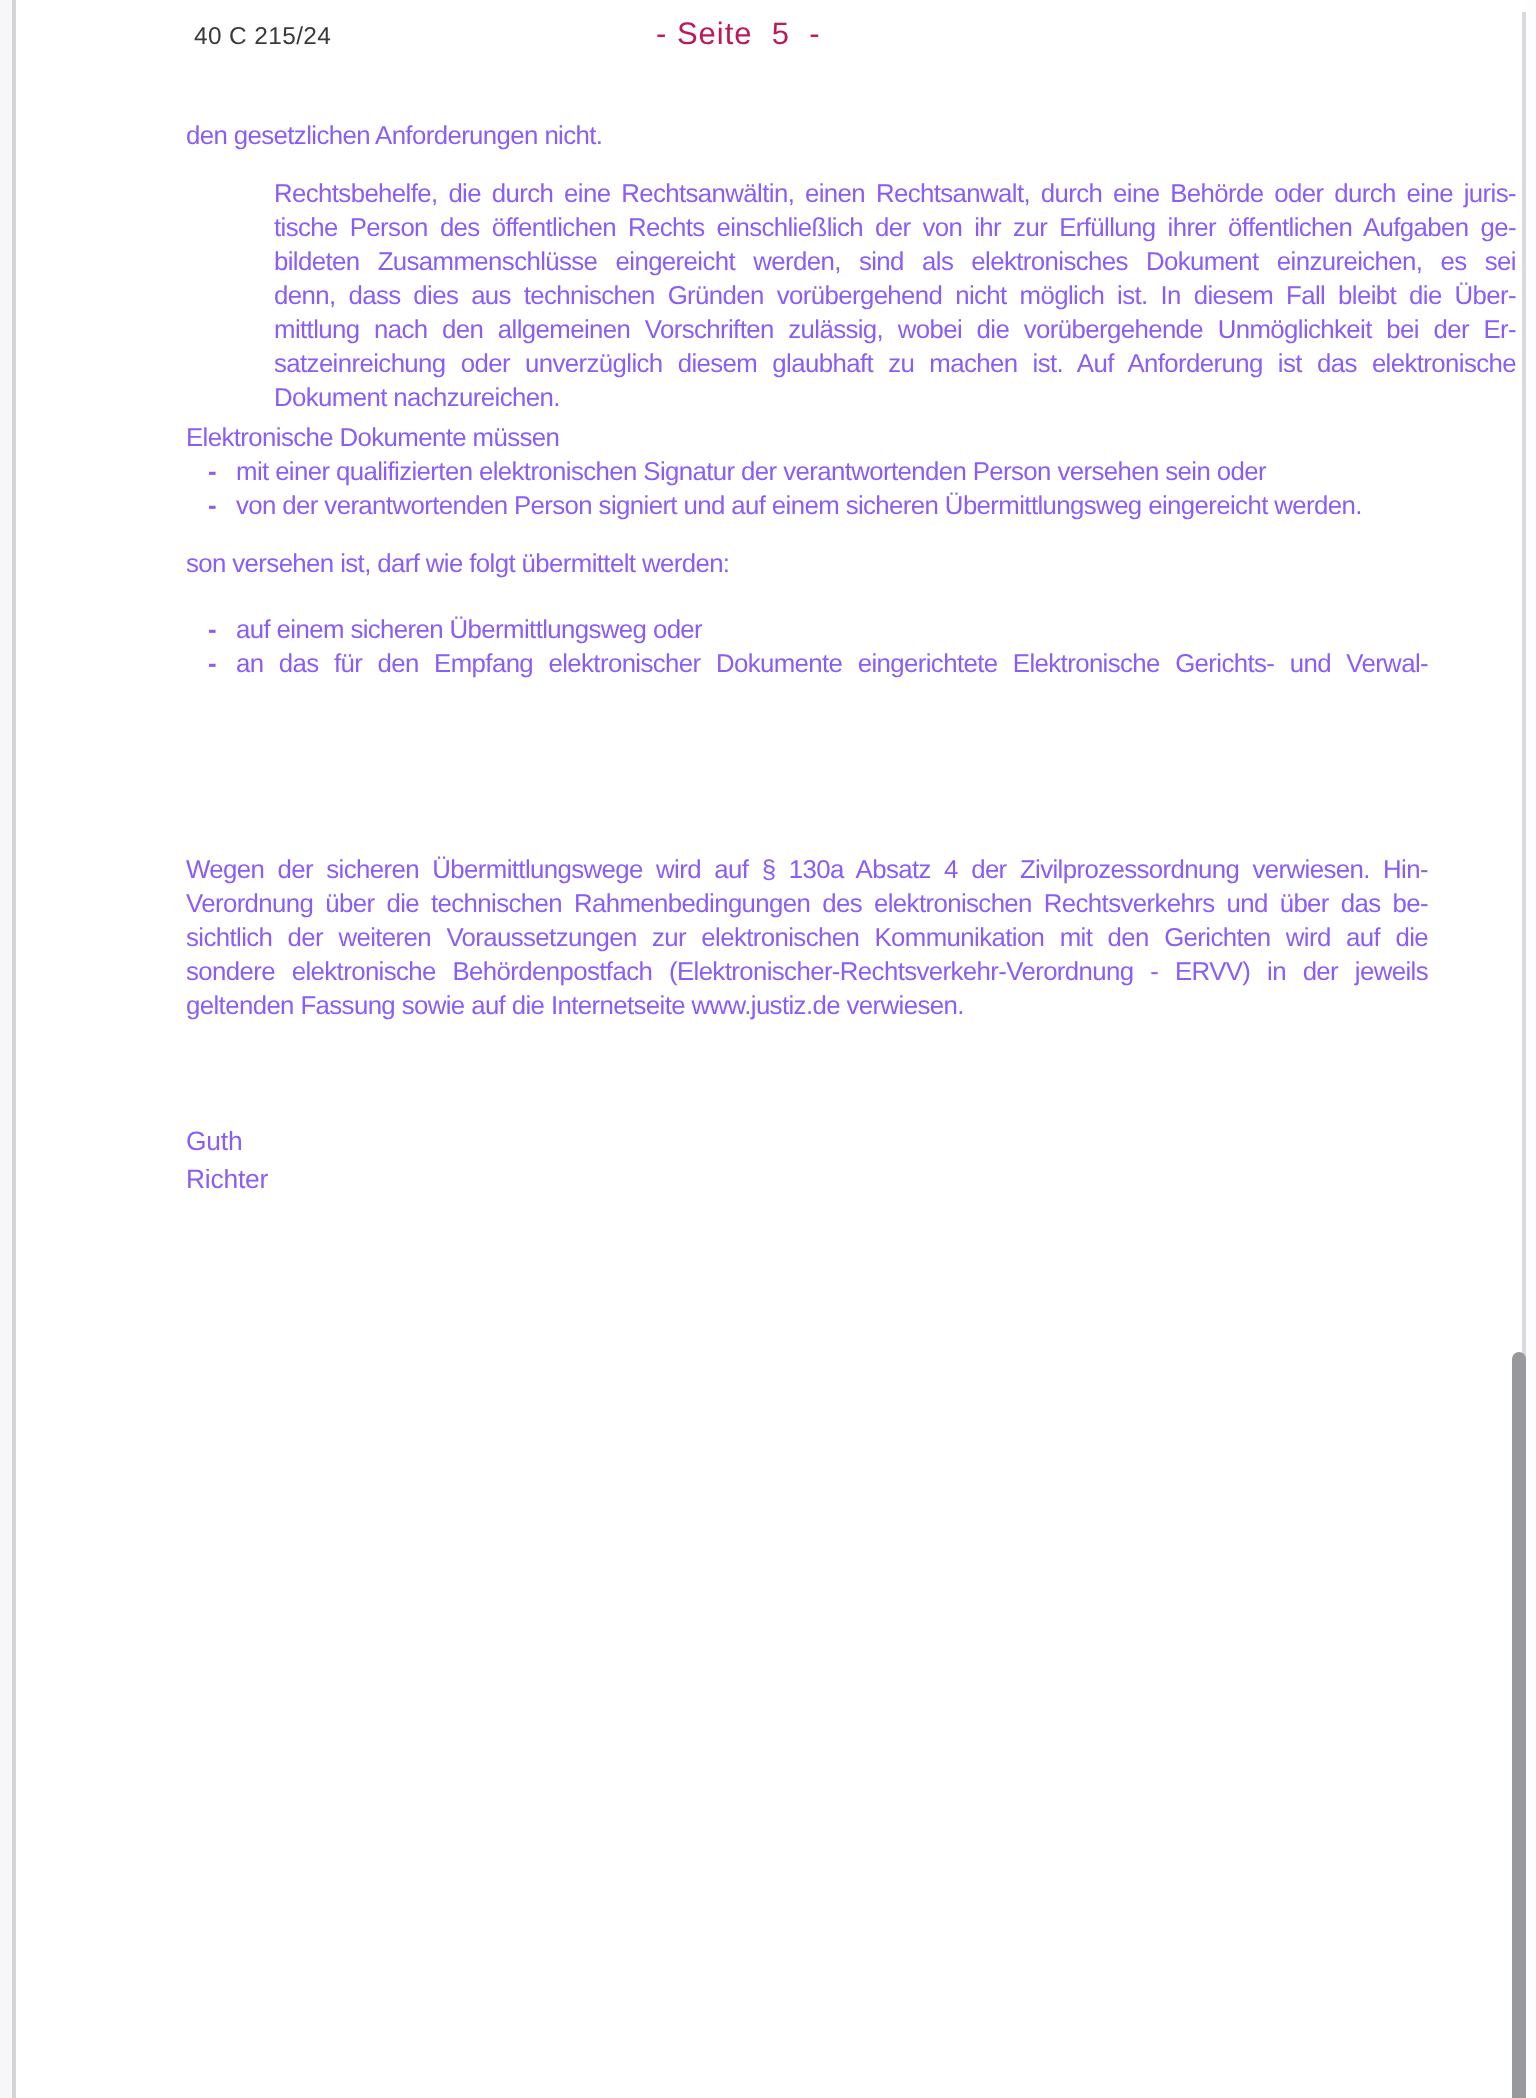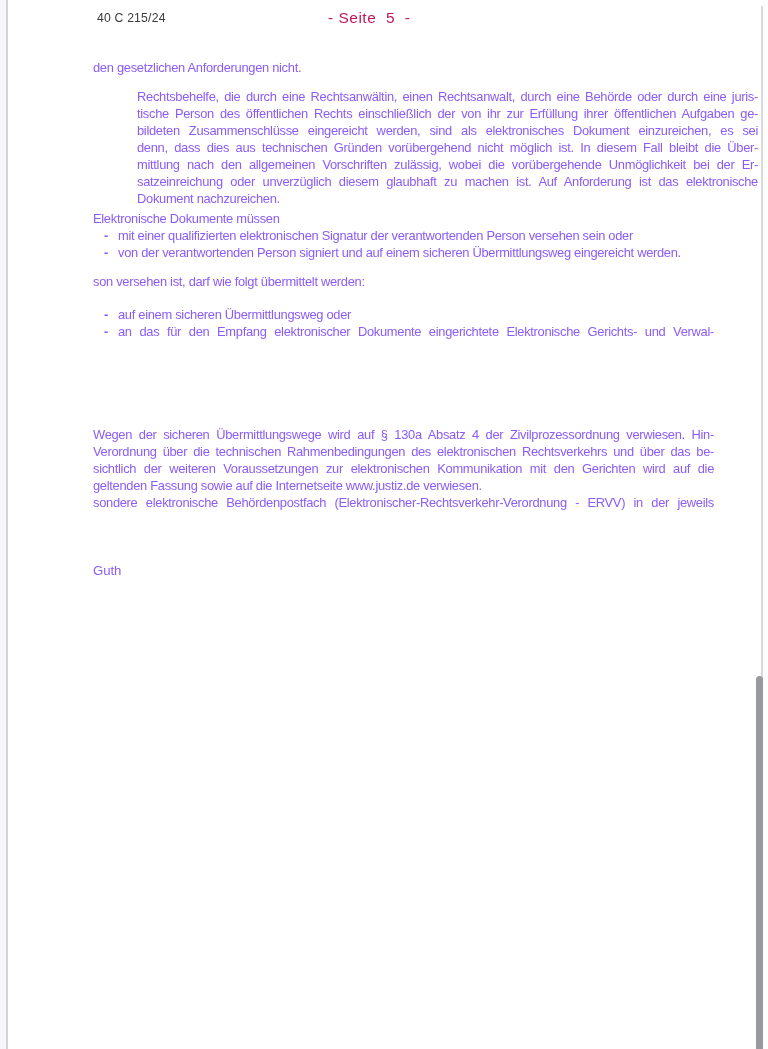--- a/index.html
+++ b/index.html
@@ -82,21 +82,22 @@
       </div>
       <div class="list-item">
         <span class="dash">-</span>
         <div class="line j">an das für den Empfang elektronischer Dokumente eingerichtete Elektronische Gerichts- und Verwal-</div>
       </div>
     </div>
     <div class="block b5">
       <div class="line j">Wegen der sicheren Übermittlungswege wird auf § 130a Absatz 4 der Zivilprozessordnung verwiesen. Hin-</div>
       <div class="line j">Verordnung über die technischen Rahmenbedingungen des elektronischen Rechtsverkehrs und über das be-</div>
       <div class="line j">sichtlich der weiteren Voraussetzungen zur elektronischen Kommunikation mit den Gerichten wird auf die</div>
+      <div class="line j">sondere elektronische Behördenpostfach (Elektronischer-Rechtsverkehr-Verordnung - ERVV) in der jeweils</div>
       <div class="line">geltenden Fassung sowie auf die Internetseite www.justiz.de verwiesen.</div>
-      <div class="line j">sondere elektronische Behördenpostfach (Elektronischer-Rechtsverkehr-Verordnung - ERVV) in der jeweils</div>
     </div>
     <div class="block b6">
       <div class="line">Guth</div>
+      <div class="line">Richter</div>
     </div>
   </div>
 
 <div class="scroll-thumb"></div>
 
 </body></html>

